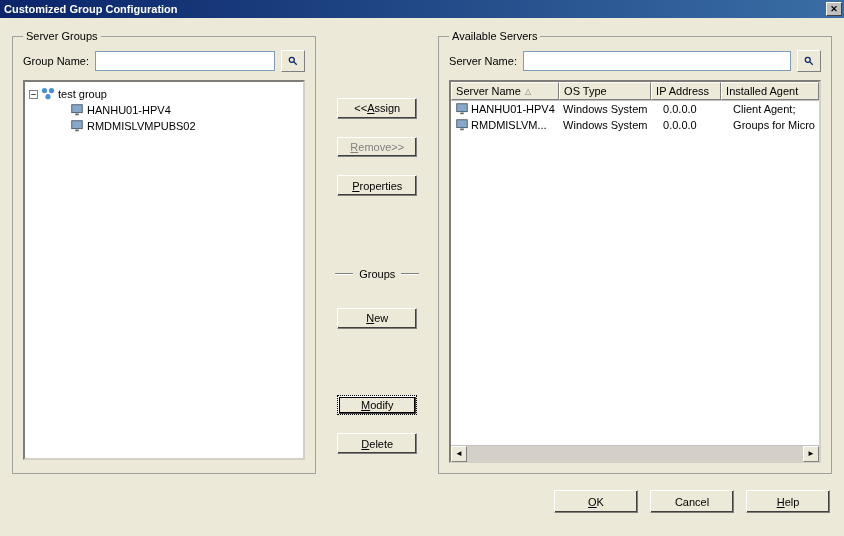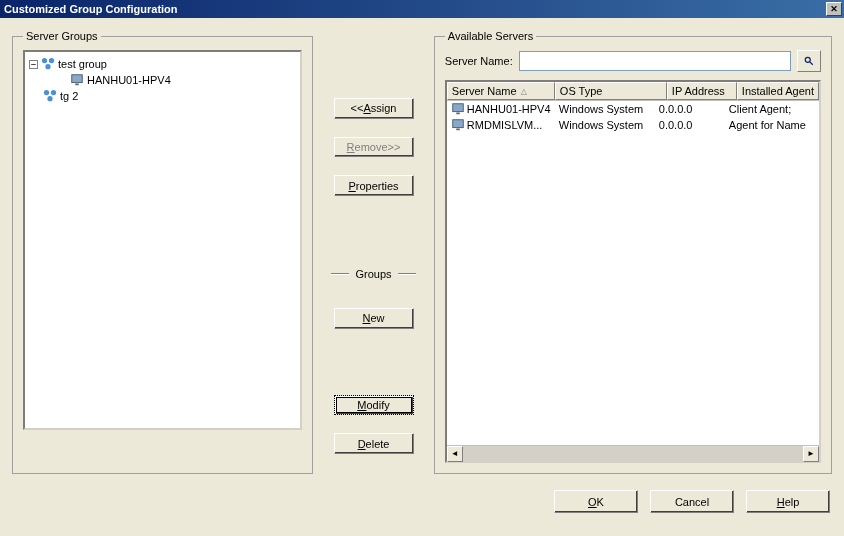--- a/index.html
+++ b/index.html
@@ -241,46 +241,55 @@
 
 <div class="titlebar">
   <span>Customized Group Configuration</span>
   <div class="close">✕</div>
 </div>
 
 <div class="content">
 
   <fieldset class="left-panel">
     <legend>Server Groups</legend>
+    <div class="label-row">
+      <label>Group Name:</label>
+      <input type="text" class="text-input" style="">
+      <button class="search-btn">
+        <svg class="search-svg" viewBox="0 0 16 16">
+            <circle cx="6" cy="6" r="4" fill="none" stroke="#0a246a" stroke-width="2"></circle>
+            <line x1="9" y1="9" x2="14" y2="14" stroke="#0a246a" stroke-width="2"></line>
+          </svg>
+      </button>
+    </div>
     <div class="tree">
       <div class="tree-node">
         <span class="expander">−</span>
         <svg class="icon-sm" viewBox="0 0 16 16">
             <circle cx="4" cy="4" r="3" fill="#4a90d9"></circle>
             <circle cx="12" cy="4" r="3" fill="#4a90d9"></circle>
             <circle cx="8" cy="11" r="3" fill="#4a90d9"></circle>
           </svg>
         <span class="node-label">test group</span>
       </div>
       <div class="tree-node">
         <span class="indent" style="width:38px"></span>
         <svg class="icon-sm" viewBox="0 0 16 16">
             <rect x="2" y="2" width="12" height="9" fill="#87a8c8" stroke="#456"></rect>
             <rect x="6" y="12" width="4" height="2" fill="#666"></rect>
           </svg>
         <span class="node-label">HANHU01-HPV4</span>
       </div>
       <div class="tree-node">
-        <span class="indent" style="width:11px"></span>
+        <span class="indent" style="width:38px"></span>
         <svg class="icon-sm" viewBox="0 0 16 16">
-            <circle cx="4" cy="4" r="3" fill="#4a90d9"></circle>
-            <circle cx="12" cy="4" r="3" fill="#4a90d9"></circle>
-            <circle cx="8" cy="11" r="3" fill="#4a90d9"></circle>
-          </svg>
-        <span class="node-label">tg 2</span>
+            <rect x="2" y="2" width="12" height="9" fill="#87a8c8" stroke="#456"></rect>
+            <rect x="6" y="12" width="4" height="2" fill="#666"></rect>
+          </svg>
+        <span class="node-label">RMDMISLVMPUBS02</span>
       </div>
     </div>
   </fieldset>
 
   <div class="middle-panel">
     <button class="btn">&lt;&lt;<span class="u">A</span>ssign</button>
     <button class="btn disabled"><span class="u">R</span>emove&gt;&gt;</button>
     <button class="btn"><span class="u">P</span>roperties</button>
     <div class="groups-separator">
       <span class="line"></span>
@@ -303,21 +312,21 @@
             <line x1="9" y1="9" x2="14" y2="14" stroke="#0a246a" stroke-width="2"></line>
           </svg>
       </button>
     </div>
     <div class="grid-wrap">
       <div class="grid-header">
         <div class="col" style="width:108px">
             <span>Server Name</span>
             <span class="sort-arrow">△</span>
           </div>
-        <div class="col" style="width:112px">OS Type</div>
+        <div class="col" style="width:92px">OS Type</div>
         <div class="col" style="width:70px">IP Address</div>
         <div class="col" style="flex:1">Installed Agent</div>
       </div>
       <div class="grid-body">
         <div class="grid-row">
           <div class="cell" style="width:108px">
             <svg class="icon-sm" viewBox="0 0 16 16">
                 <rect x="2" y="2" width="12" height="9" fill="#87a8c8" stroke="#456"></rect>
                 <rect x="6" y="12" width="4" height="2" fill="#666"></rect>
               </svg>
@@ -330,21 +339,21 @@
         <div class="grid-row">
           <div class="cell" style="width:108px">
             <svg class="icon-sm" viewBox="0 0 16 16">
                 <rect x="2" y="2" width="12" height="9" fill="#87a8c8" stroke="#456"></rect>
                 <rect x="6" y="12" width="4" height="2" fill="#666"></rect>
               </svg>
             <span>RMDMISLVM...</span>
           </div>
           <div class="cell" style="width:100px">Windows System</div>
           <div class="cell" style="width:70px">0.0.0.0</div>
-          <div class="cell" style="flex:1">Agent for Name</div>
+          <div class="cell" style="flex:1">Groups for Micro</div>
         </div>
       </div>
       <div class="grid-scroll-h">
         <div class="scroll-btn">◄</div>
         <div class="scroll-btn">►</div>
       </div>
     </div>
   </fieldset>
 </div>
 

